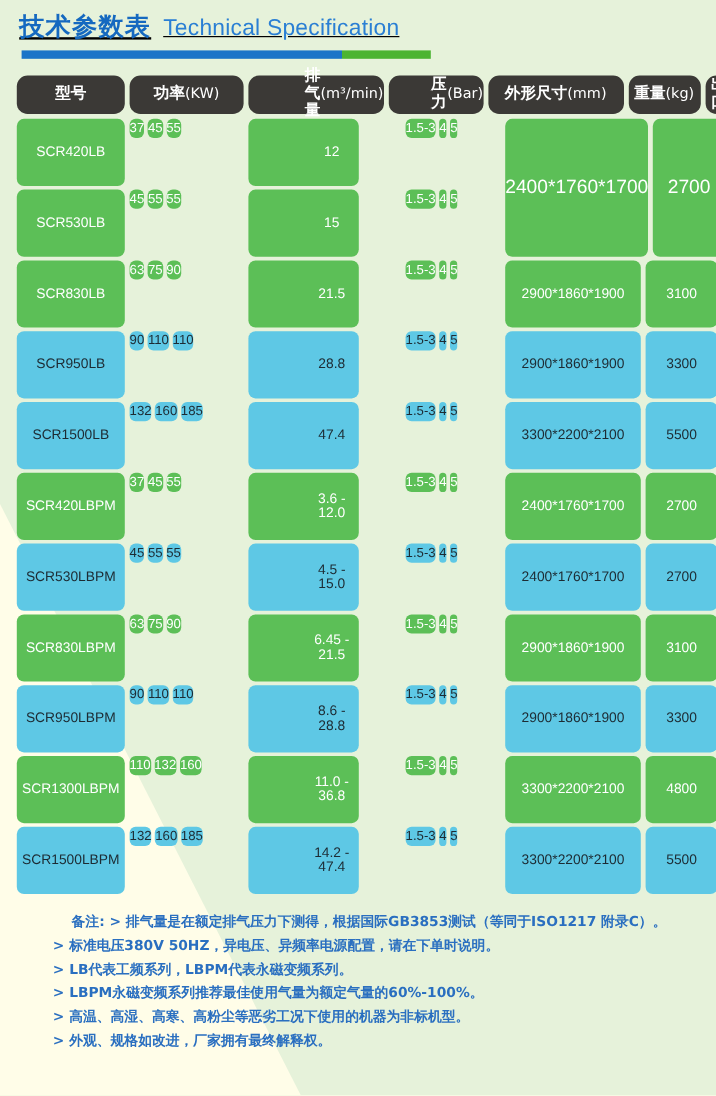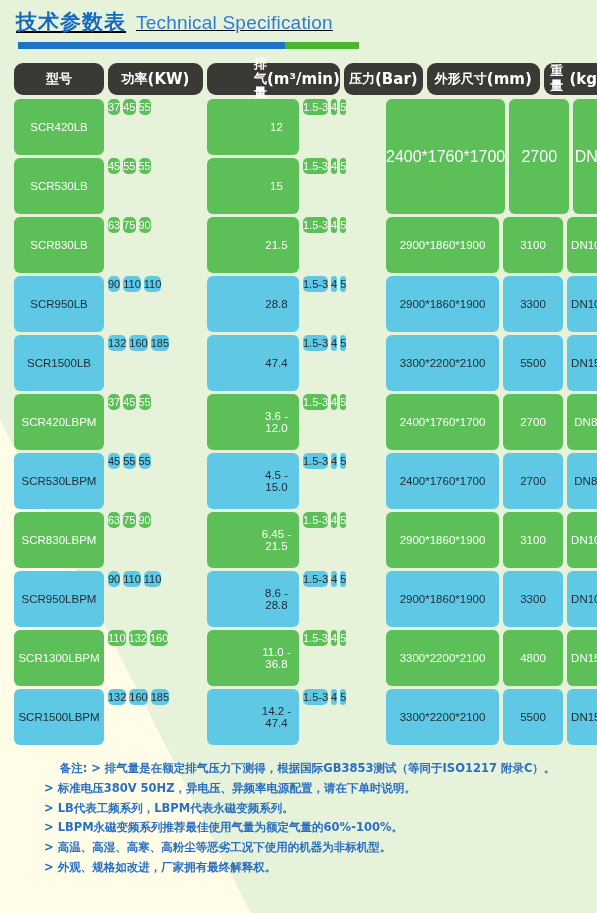--- a/index.html
+++ b/index.html
@@ -38,28 +38,28 @@
   .cell{
     border-radius:6px;display:flex;align-items:center;justify-content:center;
     text-align:center;box-sizing:border-box;
   }
   
   .hrow .cell{
     background:#3b3936;color:#ffffff;height:32px;border-radius:9px;
     font-size:13px;line-height:1.12;font-weight:bold;
     font-family:"DejaVu Sans","Liberation Sans",sans-serif;
   }
-  .hrow .cell .unit{font-size:15px;font-weight:bold;display:block;}
+  .hrow .cell .unit{font-size:12px;font-weight:normal;display:block;}
   .hrow .cell .stack{display:block;}
 
   
   .c-model{flex:0 0 90px;}
   .c-power{flex:0 0 95px;}
   .c-flow {flex:0 0 92px;padding-left:47px;}
-  .c-press{flex:0 0 79px;}
+  .c-press{flex:0 0 79px;padding-left:35px;}
   .c-dim  {flex:0 0 113px;}
   .c-wt   {flex:0 0 60px;}
   .c-out  {flex:0 0 44px;}
 
   
   .drow{display:flex;gap:4px;margin-bottom:3px;}
   .drow .cell{font-size:11.5px;text-align:center;}
   .blk{display:flex;gap:3px;}
   .sub{
     border-radius:5px;height:16px;display:flex;align-items:center;

